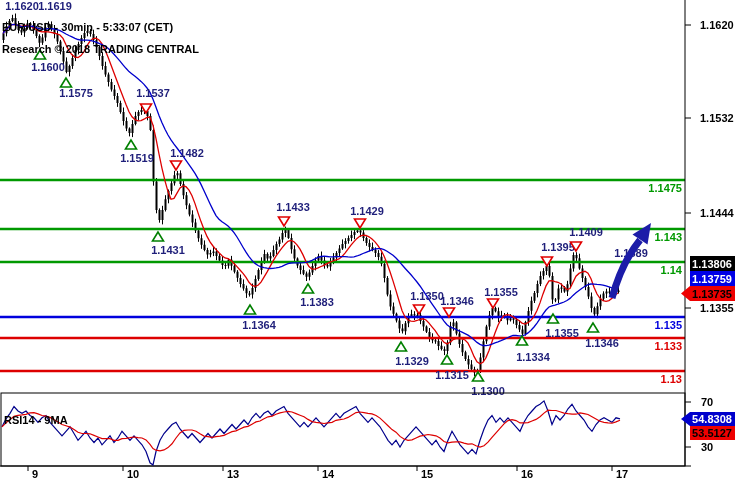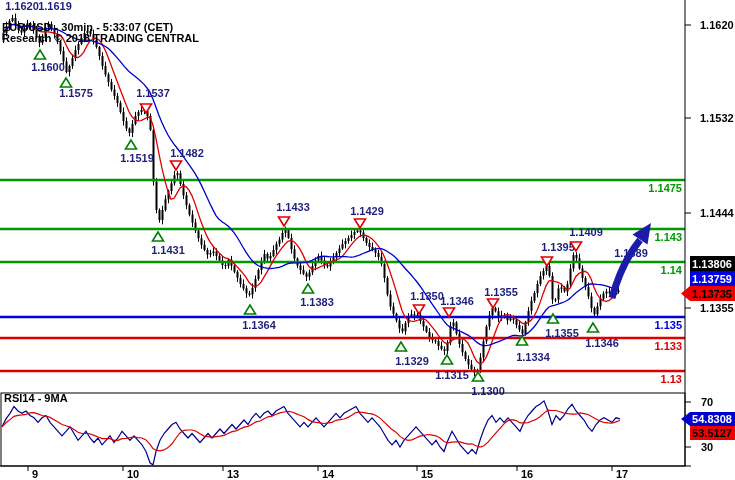--- a/index.html
+++ b/index.html
@@ -2,22 +2,22 @@
 <html><head>
 <meta charset="utf-8">
 <style>
   html,body{margin:0;padding:0;background:#fff;}
   .stage{position:relative;width:735px;height:480px;background:#ffffff;overflow:hidden;
          font-family:"Liberation Sans",sans-serif;}
   .stage svg{position:absolute;left:0;top:0;}
   #chart-svg text{font:bold 11px "Liberation Sans",sans-serif;}
   .hdr{position:absolute;left:2px;white-space:nowrap;font:bold 11px "Liberation Sans",sans-serif;color:#000;margin-top:20px;}
   #title-line{top:1px;}
-  #copy-line{top:12px;}
-  #rsi-label{position:absolute;left:4px;top:392px;font:bold 11px "Liberation Sans",sans-serif;color:#000;}
+  #copy-line{top:23px;}
+  #rsi-label{position:absolute;left:4px;top:414px;font:bold 11px "Liberation Sans",sans-serif;color:#000;}
 </style>
 </head>
 <body>
 
 <div class="stage">
   <svg id="chart-svg" width="735" height="480" viewBox="0 0 735 480">
       <path d="M3.5,29.5V43.0M6.5,21.7V36.4M9.5,19.0V30.4M12.5,14.8V22.2M15.5,13.5V28.2M18.5,21.1V33.3M21.5,27.7V35.1M24.5,23.6V36.9M27.5,19.9V29.7M30.5,22.2V29.0M33.5,21.0V33.7M36.5,25.8V38.2M39.5,34.3V47.2M42.5,34.1V44.9M45.5,22.9V41.2M48.5,21.4V31.3M51.5,21.4V31.2M54.5,25.0V38.4M57.5,30.5V44.1M60.5,39.9V54.4M63.5,46.8V65.7M66.5,57.4V73.3M69.5,64.6V76.4M72.5,54.4V68.9M75.5,45.6V61.1M78.5,41.7V54.4M81.5,35.1V45.2M84.5,28.5V42.2M87.5,27.8V36.3M90.5,29.1V36.7M93.5,29.7V44.4M96.5,36.1V48.6M99.5,46.0V60.1M102.5,52.2V69.7M105.5,61.7V76.8M108.5,72.5V86.5M111.5,78.9V91.6M114.5,85.0V99.7M117.5,93.0V106.9M120.5,100.7V113.7M123.5,107.5V125.5M126.5,117.3V131.1M129.5,127.4V136.4M132.5,120.0V137.1M135.5,111.8V125.4M138.5,110.2V120.4M141.5,106.6V114.8M144.5,105.5V114.1M147.5,108.3V120.3M150.5,113.4V131.1M153.5,125.5V185.7M156.5,178.0V213.3M159.5,208.4V222.7M162.5,205.8V224.4M165.5,195.2V211.5M168.5,189.5V203.3M171.5,179.7V194.6M174.5,170.8V185.6M177.5,170.9V179.8M180.5,170.4V186.0M183.5,179.5V199.1M186.5,192.0V209.2M189.5,203.4V216.4M192.5,210.3V227.1M195.5,218.7V233.0M198.5,229.5V241.8M201.5,234.5V248.8M204.5,240.4V251.3M207.5,247.8V258.8M210.5,249.8V257.3M213.5,246.9V256.1M216.5,248.4V260.2M219.5,253.7V261.4M222.5,256.0V269.1M225.5,261.1V269.1M228.5,258.6V268.6M231.5,255.9V270.3M234.5,261.6V273.4M237.5,270.1V281.9M240.5,274.5V287.4M243.5,279.4V290.7M246.5,285.6V297.9M249.5,290.9V296.6M252.5,283.5V298.5M255.5,275.4V291.8M258.5,268.3V280.8M261.5,257.3V274.4M264.5,249.8V263.8M267.5,252.4V261.9M270.5,252.3V262.5M273.5,245.5V257.3M276.5,241.5V254.4M279.5,236.7V246.7M282.5,228.4V242.6M285.5,226.6V237.2M288.5,228.0V238.9M291.5,233.6V253.6M294.5,245.3V261.8M297.5,257.4V268.2M300.5,261.6V274.3M303.5,265.5V275.1M306.5,271.5V281.0M309.5,269.5V280.4M312.5,261.4V275.0M315.5,257.4V270.4M318.5,253.7V262.3M321.5,251.5V264.2M324.5,256.6V268.7M327.5,263.7V268.3M330.5,257.9V270.8M333.5,253.1V264.2M336.5,251.1V261.0M339.5,245.1V257.0M342.5,239.4V249.9M345.5,238.2V248.4M348.5,235.5V243.7M351.5,230.5V241.2M354.5,228.4V239.2M357.5,228.9V233.0M360.5,226.3V236.9M363.5,228.5V241.1M366.5,236.4V245.8M369.5,239.4V251.4M372.5,242.5V251.3M375.5,247.4V257.0M378.5,250.1V260.4M381.5,252.4V266.3M384.5,260.6V282.4M387.5,276.1V296.4M390.5,290.3V310.4M393.5,302.5V317.6M396.5,312.6V322.5M399.5,316.8V333.0M402.5,324.1V333.5M405.5,321.0V334.8M408.5,313.2V327.2M411.5,309.7V317.8M414.5,311.2V320.0M417.5,312.8V318.3M420.5,310.6V324.2M423.5,317.1V330.8M426.5,325.4V333.0M429.5,328.0V341.9M432.5,333.3V343.3M435.5,338.4V343.8M438.5,337.6V350.2M441.5,341.4V350.5M444.5,346.4V355.1M447.5,340.2V354.4M450.5,321.8V345.1M453.5,319.0V330.7M456.5,321.1V335.4M459.5,329.5V347.8M462.5,339.7V356.0M465.5,350.7V361.0M468.5,355.4V369.1M471.5,360.1V371.5M474.5,366.7V376.2M477.5,368.7V376.6M480.5,353.1V373.0M483.5,337.9V362.0M486.5,324.8V343.9M489.5,311.0V329.9M492.5,303.9V319.4M495.5,306.6V312.4M498.5,307.5V322.2M501.5,310.8V320.9M504.5,313.0V318.5M507.5,312.6V324.6M510.5,314.0V321.5M513.5,315.4V323.7M516.5,317.4V328.3M519.5,320.5V332.1M522.5,325.7V338.3M525.5,320.8V335.6M528.5,307.0V325.8M531.5,296.6V314.6M534.5,291.0V303.0M537.5,280.6V297.4M540.5,271.4V286.1M543.5,268.1V279.5M546.5,263.6V275.0M549.5,261.5V277.5M552.5,272.3V303.9M555.5,298.0V302.2M558.5,284.5V303.0M561.5,283.4V292.8M564.5,286.0V292.8M567.5,280.8V296.0M570.5,264.1V287.3M573.5,252.3V271.6M576.5,252.2V262.6M579.5,253.7V269.8M582.5,265.2V282.1M585.5,276.2V290.2M588.5,282.6V299.1M591.5,292.5V312.4M594.5,306.6V315.9M597.5,302.5V318.2M600.5,294.5V309.9M603.5,291.3V301.0M606.5,288.7V298.0M609.5,287.1V294.4M612.5,288.5V296.0M615.5,289.6V295.9M618.5,286.2V293.6" stroke="#000" stroke-width="1" fill="none"></path>
       <path d="M2.5,33.3h2v6.6h-2ZM5.5,26.0h2v7.3h-2ZM8.5,21.0h2v5.0h-2ZM11.5,18.0h2v3.0h-2ZM14.5,18.0h2v6.0h-2ZM17.5,24.0h2v6.0h-2ZM20.5,30.0h2v2.5h-2ZM23.5,28.0h2v4.5h-2ZM26.5,23.5h2v4.5h-2ZM29.5,23.5h2v1.5h-2ZM32.5,25.0h2v5.0h-2ZM35.5,30.0h2v6.0h-2ZM38.5,36.0h2v6.7h-2ZM41.5,37.5h2v5.2h-2ZM44.5,27.3h2v10.1h-2ZM47.5,24.0h2v3.3h-2ZM50.5,24.0h2v5.5h-2ZM53.5,29.5h2v4.5h-2ZM56.5,34.0h2v7.5h-2ZM59.5,41.5h2v9.5h-2ZM62.5,51.0h2v10.5h-2ZM65.5,61.5h2v10.5h-2ZM68.5,66.0h2v6.0h-2ZM71.5,58.0h2v8.0h-2ZM74.5,50.0h2v8.0h-2ZM77.5,44.0h2v6.0h-2ZM80.5,38.0h2v6.0h-2ZM83.5,33.0h2v5.0h-2ZM86.5,31.0h2v2.0h-2ZM89.5,31.0h2v3.0h-2ZM92.5,34.0h2v6.0h-2ZM95.5,40.0h2v7.0h-2ZM98.5,47.0h2v9.0h-2ZM101.5,56.0h2v10.0h-2ZM104.5,66.0h2v8.5h-2ZM107.5,74.5h2v7.5h-2ZM110.5,82.0h2v7.4h-2ZM113.5,89.5h2v6.5h-2ZM116.5,96.0h2v7.0h-2ZM119.5,103.0h2v9.0h-2ZM122.5,111.9h2v9.1h-2ZM125.5,121.0h2v7.6h-2ZM128.5,128.6h2v4.3h-2ZM131.5,124.0h2v9.0h-2ZM134.5,116.0h2v8.0h-2ZM137.5,111.9h2v4.1h-2ZM140.5,110.0h2v1.9h-2ZM143.5,110.0h2v1.2h-2ZM146.5,111.0h2v5.0h-2ZM149.5,116.0h2v14.0h-2ZM152.5,130.0h2v51.5h-2ZM155.5,181.5h2v28.5h-2ZM158.5,210.0h2v10.0h-2ZM161.5,209.9h2v10.0h-2ZM164.5,199.3h2v10.6h-2ZM167.5,191.0h2v8.3h-2ZM170.5,183.3h2v7.7h-2ZM173.5,175.3h2v8.0h-2ZM176.5,173.3h2v2.0h-2ZM179.5,173.3h2v10.7h-2ZM182.5,183.9h2v11.3h-2ZM185.5,195.3h2v10.0h-2ZM188.5,205.3h2v9.3h-2ZM191.5,214.6h2v8.0h-2ZM194.5,222.6h2v8.0h-2ZM197.5,230.6h2v7.7h-2ZM200.5,238.3h2v6.4h-2ZM203.5,244.7h2v5.2h-2ZM206.5,249.9h2v4.5h-2ZM209.5,252.9h2v1.5h-2ZM212.5,251.4h2v1.5h-2ZM215.5,251.4h2v4.5h-2ZM218.5,255.9h2v4.5h-2ZM221.5,260.4h2v4.5h-2ZM224.5,264.9h2v1.2h-2ZM227.5,259.8h2v6.0h-2ZM230.5,259.8h2v6.0h-2ZM233.5,265.8h2v6.0h-2ZM236.5,271.8h2v6.0h-2ZM239.5,277.9h2v6.0h-2ZM242.5,283.9h2v4.5h-2ZM245.5,288.3h2v5.0h-2ZM248.5,293.4h2v1.3h-2ZM251.5,287.9h2v6.7h-2ZM254.5,278.9h2v9.1h-2ZM257.5,269.9h2v9.0h-2ZM260.5,261.4h2v8.5h-2ZM263.5,253.9h2v7.5h-2ZM266.5,253.9h2v4.5h-2ZM269.5,255.9h2v2.5h-2ZM272.5,249.9h2v6.0h-2ZM275.5,243.9h2v6.0h-2ZM278.5,239.4h2v4.5h-2ZM281.5,232.9h2v6.5h-2ZM284.5,229.9h2v3.0h-2ZM287.5,229.9h2v8.0h-2ZM290.5,237.9h2v11.4h-2ZM293.5,249.3h2v9.3h-2ZM296.5,258.6h2v6.8h-2ZM299.5,265.4h2v4.5h-2ZM302.5,269.9h2v3.8h-2ZM305.5,273.6h2v3.2h-2ZM308.5,272.5h2v4.3h-2ZM311.5,265.9h2v6.7h-2ZM314.5,260.4h2v5.5h-2ZM317.5,255.9h2v4.5h-2ZM320.5,255.9h2v4.5h-2ZM323.5,260.4h2v4.5h-2ZM326.5,264.9h2v1.5h-2ZM329.5,261.9h2v4.5h-2ZM332.5,257.4h2v4.5h-2ZM335.5,252.9h2v4.5h-2ZM338.5,248.4h2v4.5h-2ZM341.5,243.9h2v4.5h-2ZM344.5,241.0h2v3.0h-2ZM347.5,237.9h2v3.0h-2ZM350.5,234.9h2v3.0h-2ZM353.5,232.0h2v3.0h-2ZM356.5,230.4h2v1.5h-2ZM359.5,230.4h2v2.1h-2ZM362.5,232.6h2v5.4h-2ZM365.5,237.9h2v5.0h-2ZM368.5,243.0h2v4.0h-2ZM371.5,246.9h2v3.0h-2ZM374.5,249.9h2v3.0h-2ZM377.5,252.9h2v4.0h-2ZM380.5,256.8h2v7.0h-2ZM383.5,263.9h2v14.0h-2ZM386.5,277.9h2v16.6h-2ZM389.5,294.5h2v12.0h-2ZM392.5,306.5h2v7.3h-2ZM395.5,313.8h2v6.7h-2ZM398.5,320.5h2v8.0h-2ZM401.5,328.5h2v2.7h-2ZM404.5,323.2h2v8.0h-2ZM407.5,316.2h2v7.0h-2ZM410.5,314.2h2v2.0h-2ZM413.5,314.2h2v1.3h-2ZM416.5,314.9h2v1.2h-2ZM419.5,314.9h2v6.0h-2ZM422.5,320.9h2v5.7h-2ZM425.5,326.5h2v5.3h-2ZM428.5,331.9h2v5.7h-2ZM431.5,337.5h2v2.7h-2ZM434.5,340.2h2v1.2h-2ZM437.5,340.9h2v5.0h-2ZM440.5,345.8h2v3.3h-2ZM443.5,349.2h2v1.7h-2ZM446.5,342.6h2v8.3h-2ZM449.5,326.2h2v16.3h-2ZM452.5,322.6h2v3.7h-2ZM455.5,322.6h2v11.0h-2ZM458.5,333.6h2v10.3h-2ZM461.5,343.9h2v8.3h-2ZM464.5,352.2h2v6.7h-2ZM467.5,358.9h2v5.7h-2ZM470.5,364.6h2v4.7h-2ZM473.5,369.2h2v3.3h-2ZM476.5,371.4h2v1.2h-2ZM479.5,357.6h2v13.8h-2ZM482.5,341.2h2v16.3h-2ZM485.5,326.5h2v14.7h-2ZM488.5,315.2h2v11.4h-2ZM491.5,307.9h2v7.3h-2ZM494.5,307.9h2v3.3h-2ZM497.5,311.2h2v6.7h-2ZM500.5,315.2h2v2.6h-2ZM503.5,315.2h2v1.2h-2ZM506.5,315.5h2v4.7h-2ZM509.5,318.5h2v1.7h-2ZM512.5,318.5h2v1.2h-2ZM515.5,319.5h2v5.4h-2ZM518.5,324.9h2v4.7h-2ZM521.5,329.5h2v4.3h-2ZM524.5,321.9h2v12.0h-2ZM527.5,310.9h2v11.0h-2ZM530.5,300.8h2v10.0h-2ZM533.5,292.9h2v7.9h-2ZM536.5,283.9h2v9.1h-2ZM539.5,275.9h2v8.0h-2ZM542.5,270.9h2v4.9h-2ZM545.5,265.9h2v5.0h-2ZM548.5,265.9h2v9.9h-2ZM551.5,275.9h2v23.5h-2ZM554.5,299.4h2v1.2h-2ZM557.5,288.6h2v11.0h-2ZM560.5,287.6h2v1.2h-2ZM563.5,287.6h2v4.0h-2ZM566.5,284.3h2v7.3h-2ZM569.5,268.6h2v15.7h-2ZM572.5,254.9h2v13.7h-2ZM575.5,254.9h2v3.3h-2ZM578.5,258.2h2v10.4h-2ZM581.5,268.6h2v9.3h-2ZM584.5,277.9h2v9.0h-2ZM587.5,286.9h2v9.7h-2ZM590.5,296.5h2v11.4h-2ZM593.5,307.9h2v6.3h-2ZM596.5,306.2h2v8.0h-2ZM599.5,298.9h2v7.3h-2ZM602.5,293.5h2v5.3h-2ZM605.5,291.6h2v2.0h-2ZM608.5,291.6h2v1.2h-2ZM611.5,291.6h2v1.2h-2ZM614.5,291.6h2v1.2h-2ZM617.5,290.5h2v1.4h-2Z" fill="#000"></path>
       <line x1="0" y1="180" x2="685" y2="180" stroke="#009900" stroke-width="2.6"></line>
       <text x="682" y="192" text-anchor="end" fill="#009900">1.1475</text>

